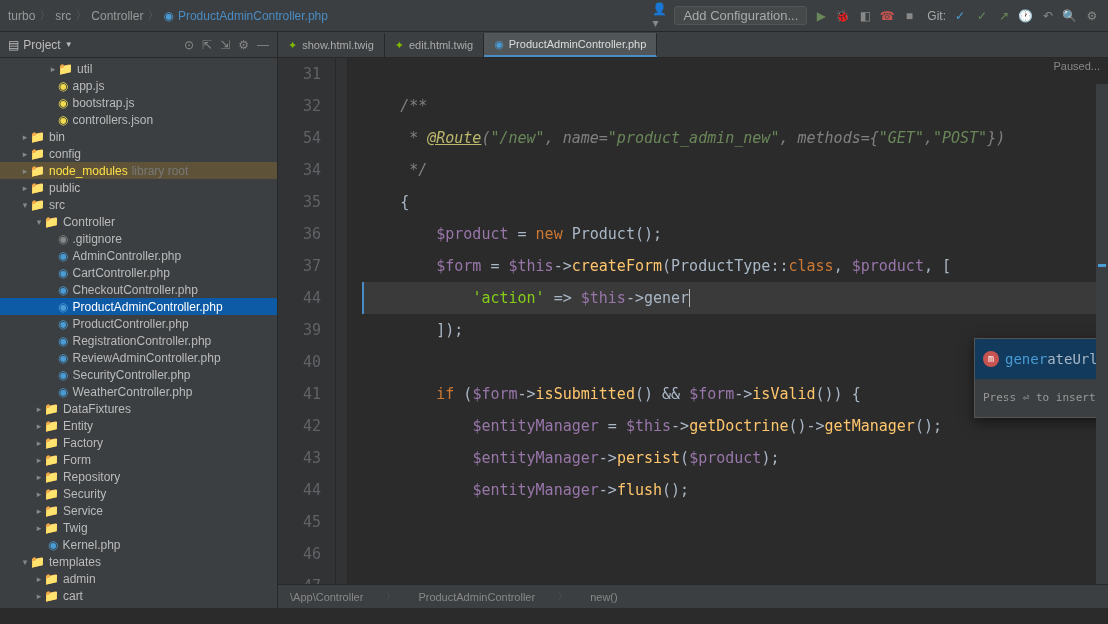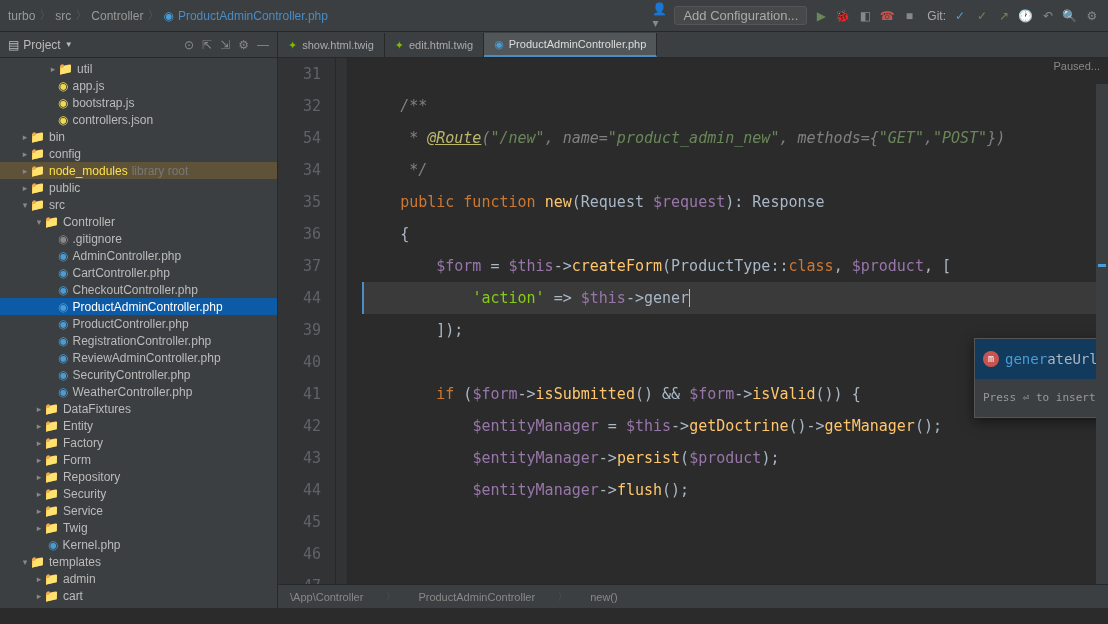--- a/index.html
+++ b/index.html
@@ -308,22 +308,22 @@
           <div class="line">45</div>
           <div class="line">46</div>
           <div class="line">47</div>
       </div>
       <div class="gutter-marks"></div>
       <div class="code">
         <div class="line"></div>
         <div class="line">    <span class="c-comment">/**</span></div>
         <div class="line">    <span class="c-comment"> * </span><span class="c-annot">@Route</span><span class="c-comment">(</span><span class="c-str">"/new"</span><span class="c-comment">, name=</span><span class="c-str">"product_admin_new"</span><span class="c-comment">, methods={</span><span class="c-str">"GET"</span><span class="c-comment">,</span><span class="c-str">"POST"</span><span class="c-comment">})</span></div>
         <div class="line">    <span class="c-comment"> */</span></div>
-        <div class="line">    <span class="c-kw">public</span> <span class="c-kw">function</span> <span class="c-fn">new</span><span class="c-punct">(</span><span class="c-type">Request </span><span class="c-var">$request</span><span class="c-punct">): </span><span class="c-type">Response</span></div>
         <div class="line">    <span class="c-punct">{</span></div>
+        <div class="line">        <span class="c-var">$product</span><span class="c-op"> = </span><span class="c-kw">new</span><span> </span><span class="c-type">Product</span><span class="c-punct">();</span></div>
         <div class="line">        <span class="c-var">$form</span><span class="c-op"> = </span><span class="c-var">$this</span><span class="c-op">-&gt;</span><span class="c-fn">createForm</span><span class="c-punct">(</span><span class="c-type">ProductType</span><span class="c-op">::</span><span class="c-kw">class</span><span class="c-punct">, </span><span class="c-var">$product</span><span class="c-punct">, [</span></div>
         <div class="line caret-ln">            <span class="c-key">'action'</span><span class="c-op"> =&gt; </span><span class="c-var">$this</span><span class="c-op">-&gt;</span><span class="c-type">gener</span><span class="c-cursor"></span></div>
         <div class="line">        <span class="c-punct">]);</span></div>
         <div class="line"></div>
         <div class="line">        <span class="c-kw">if</span><span class="c-punct"> (</span><span class="c-var">$form</span><span class="c-op">-&gt;</span><span class="c-fn">isSubmitted</span><span class="c-punct">() &amp;&amp; </span><span class="c-var">$form</span><span class="c-op">-&gt;</span><span class="c-fn">isValid</span><span class="c-punct">()) {</span></div>
         <div class="line">            <span class="c-var">$entityManager</span><span class="c-op"> = </span><span class="c-var">$this</span><span class="c-op">-&gt;</span><span class="c-fn">getDoctrine</span><span class="c-punct">()</span><span class="c-op">-&gt;</span><span class="c-fn">getManager</span><span class="c-punct">();</span></div>
         <div class="line">            <span class="c-var">$entityManager</span><span class="c-op">-&gt;</span><span class="c-fn">persist</span><span class="c-punct">(</span><span class="c-var">$product</span><span class="c-punct">);</span></div>
         <div class="line">            <span class="c-var">$entityManager</span><span class="c-op">-&gt;</span><span class="c-fn">flush</span><span class="c-punct">();</span></div>
         <div class="line"></div>
 

